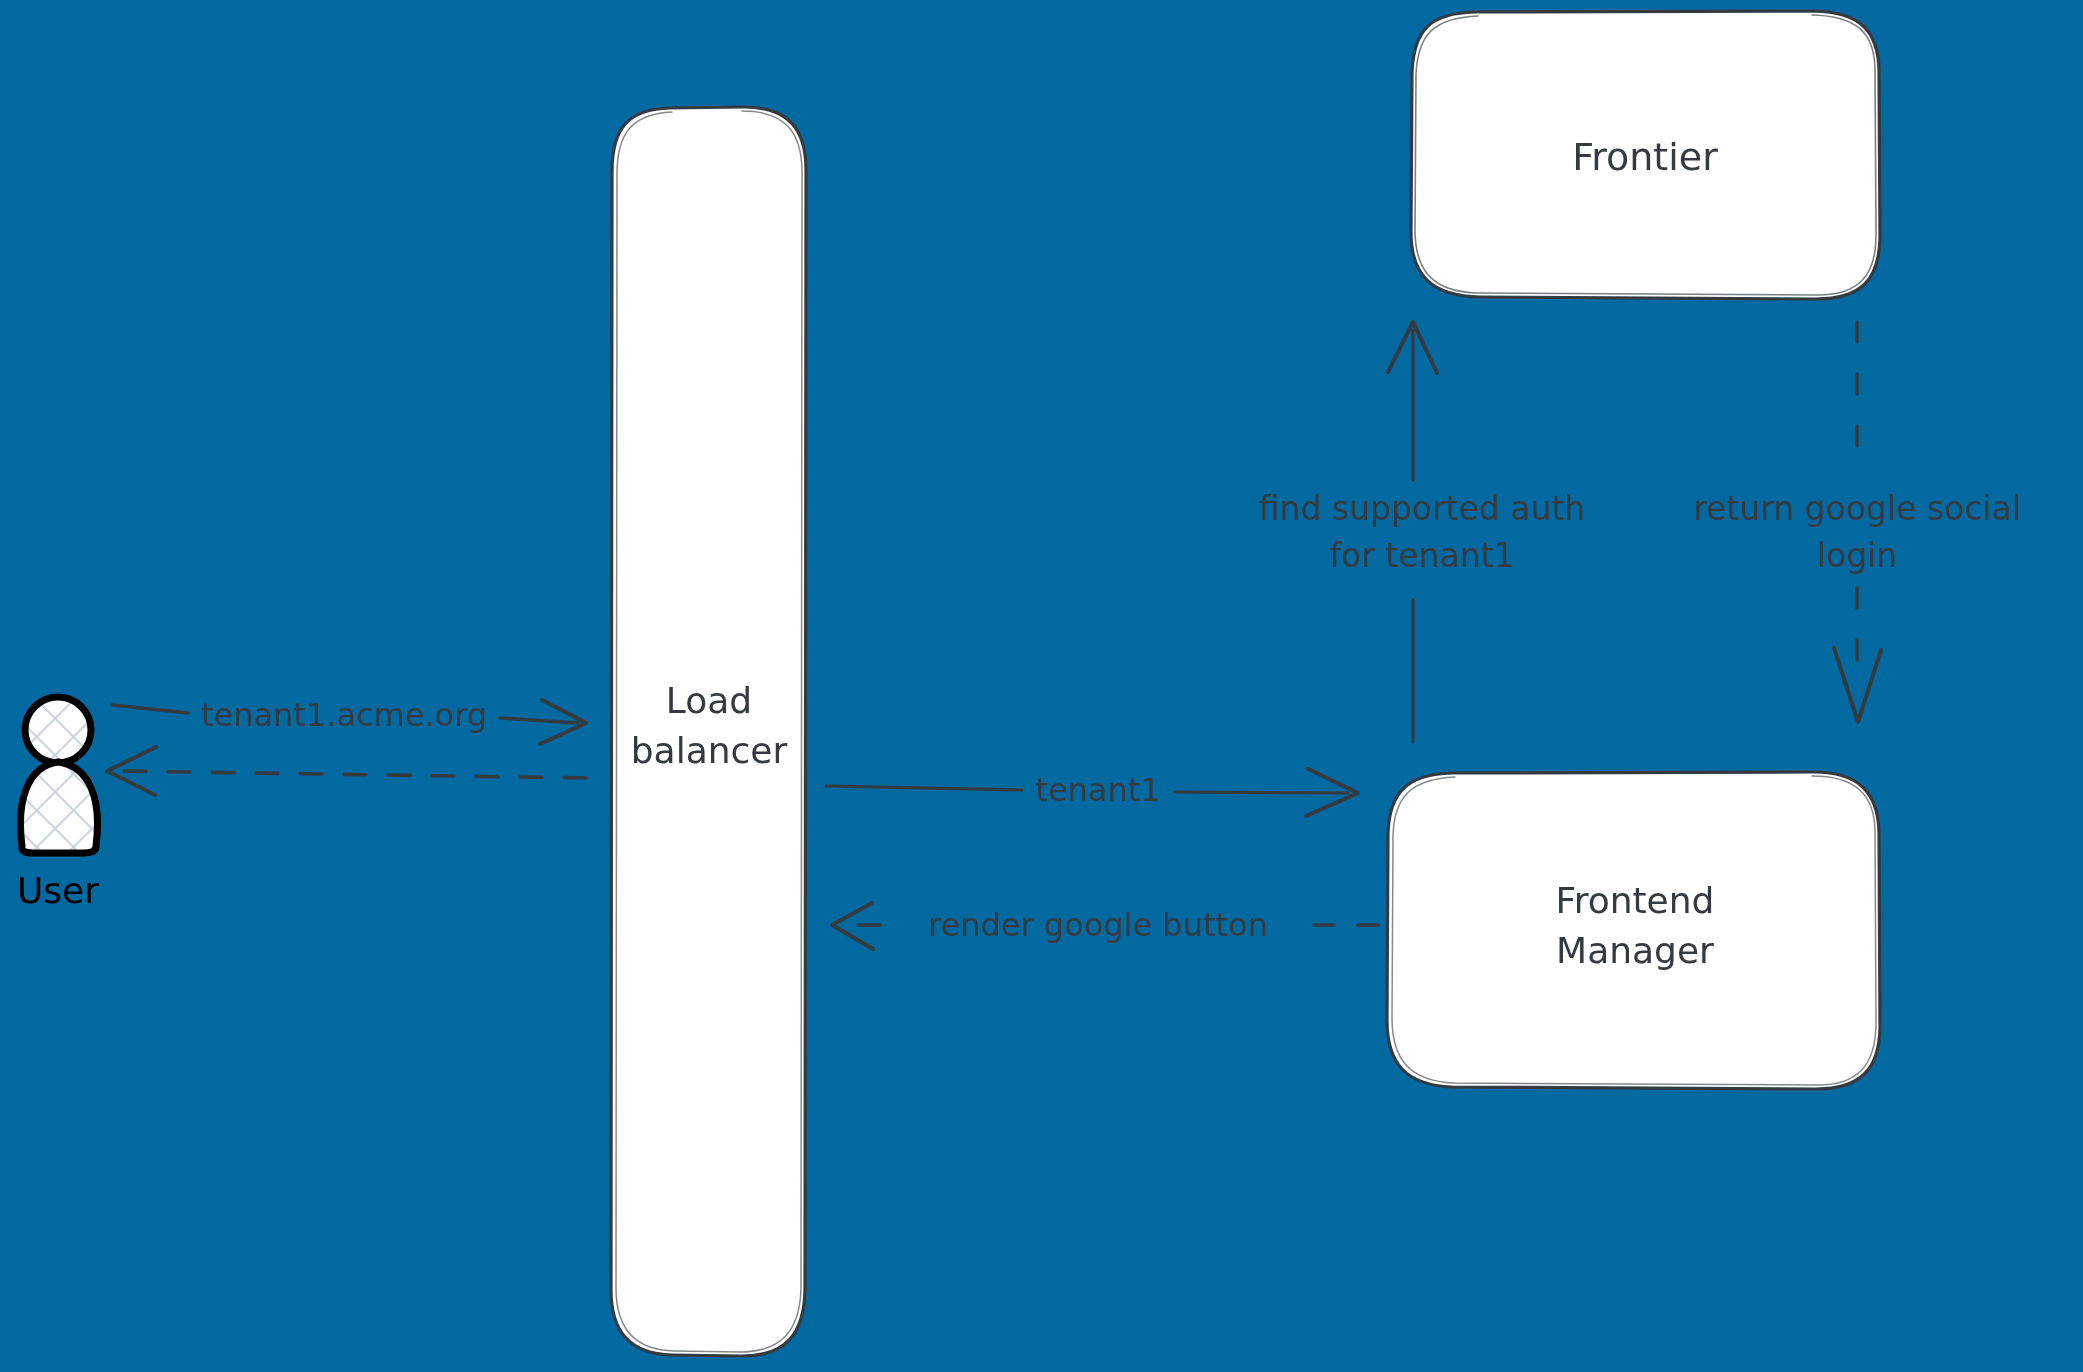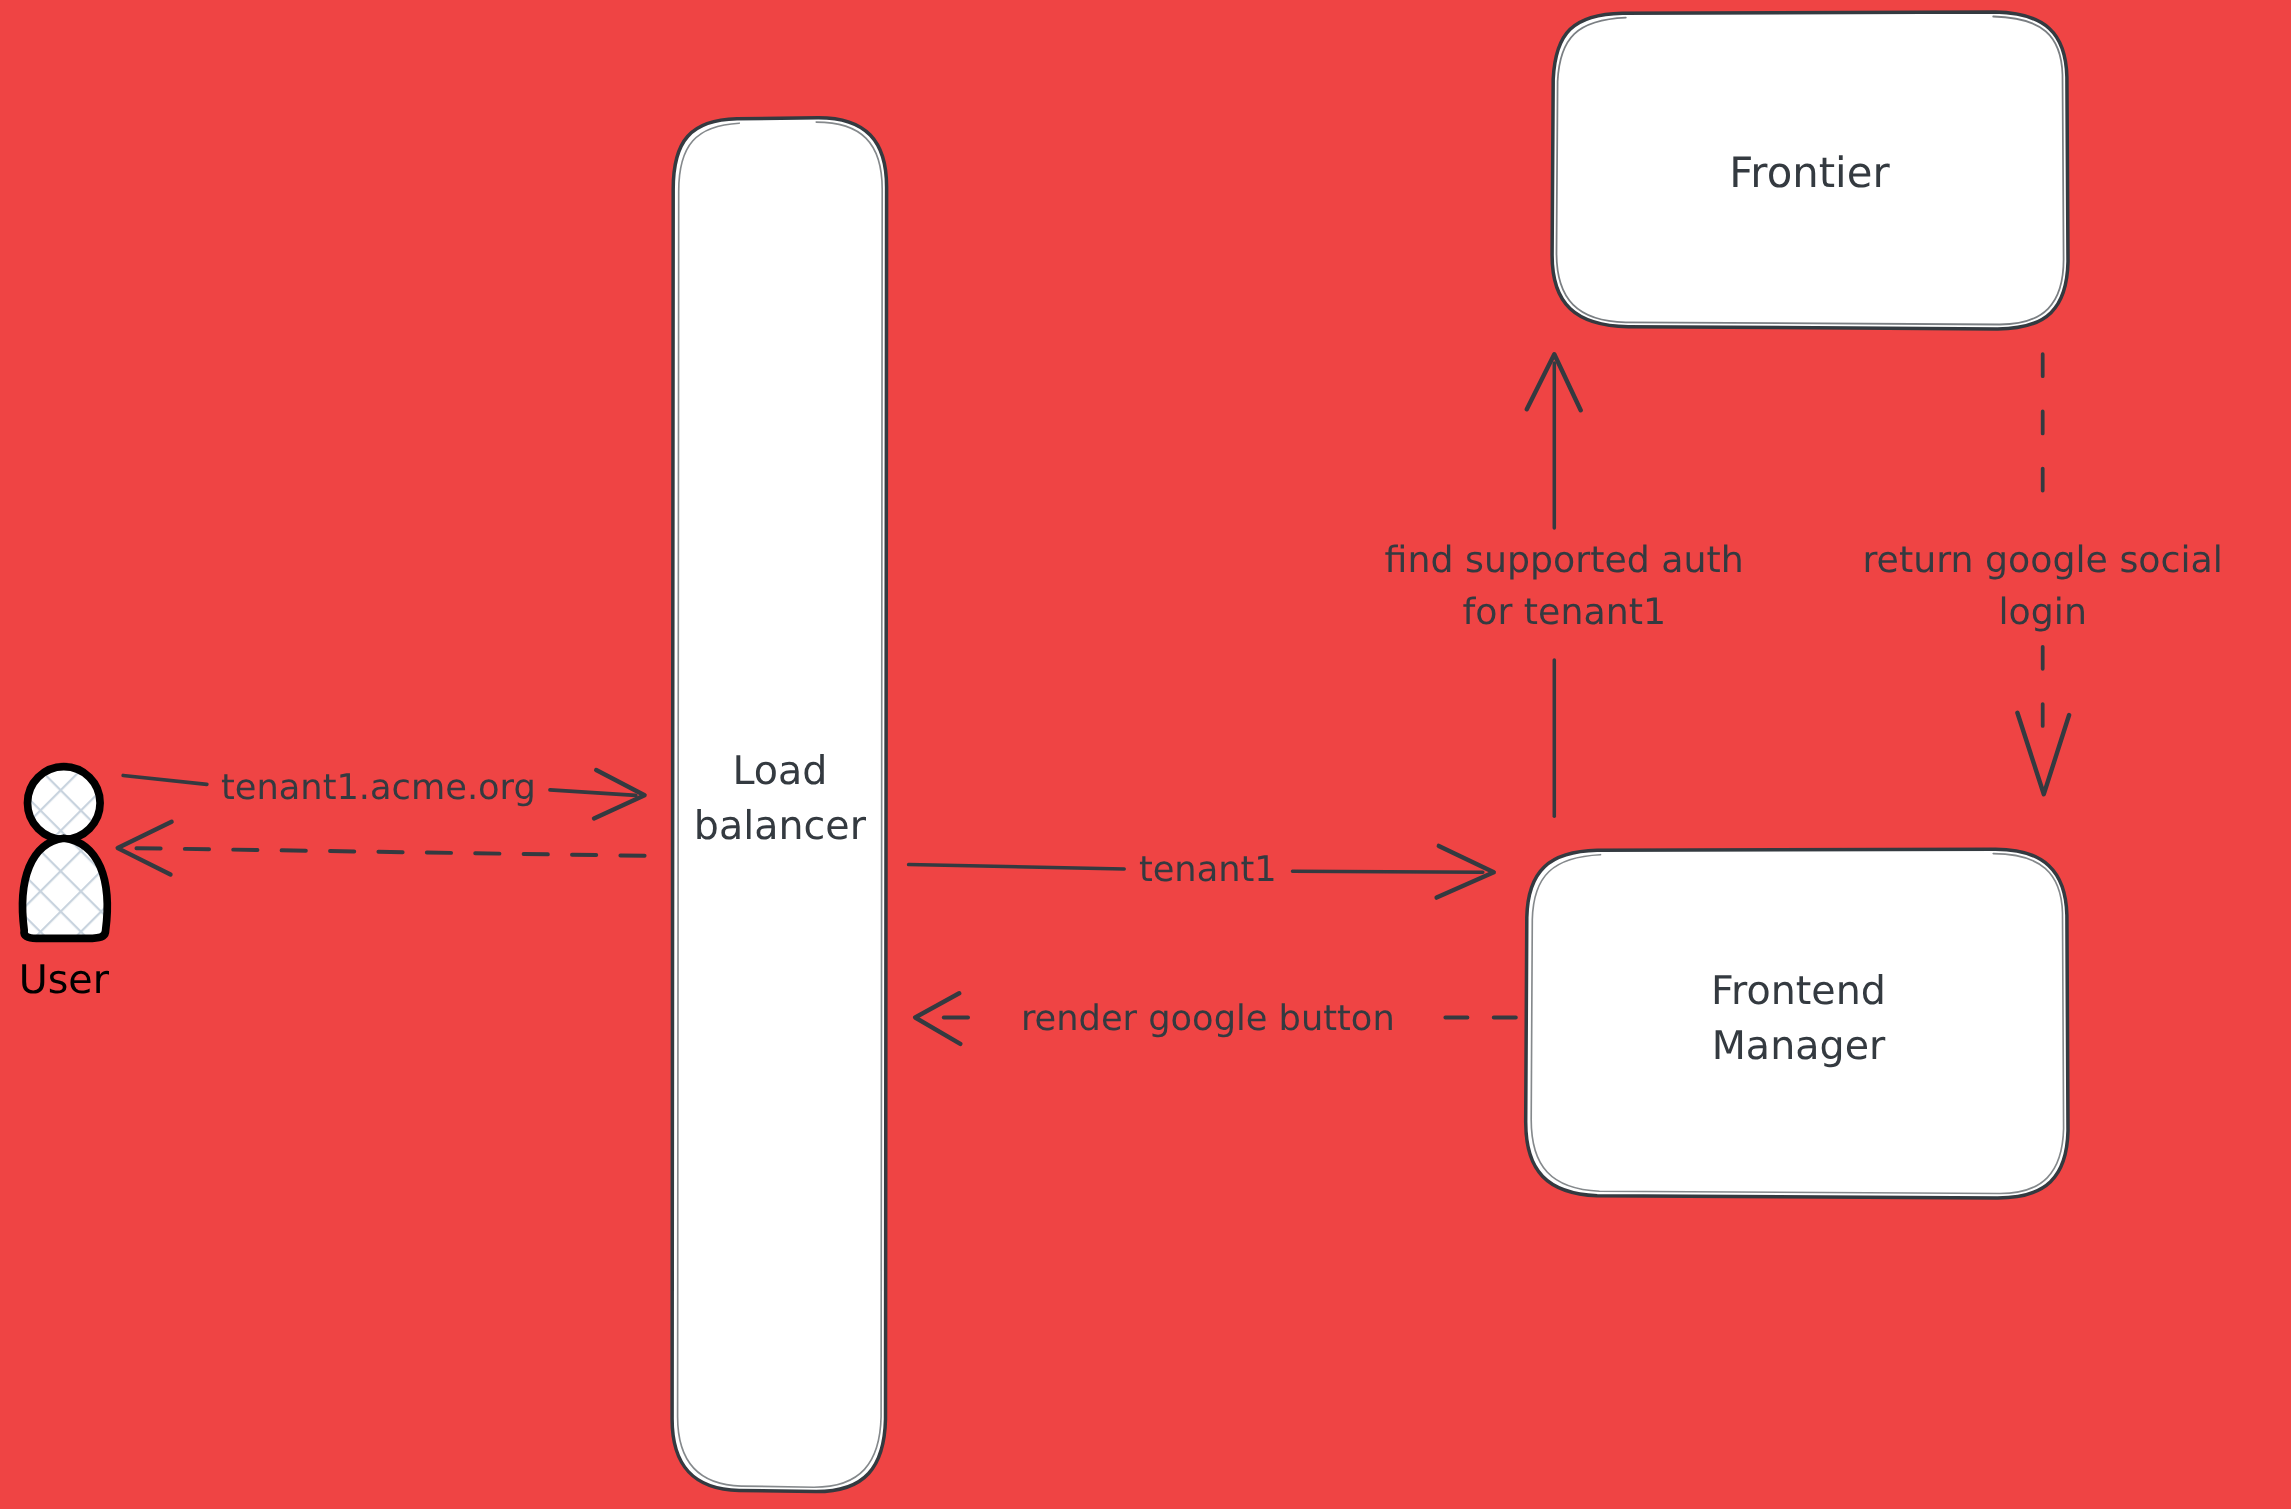--- a/index.html
+++ b/index.html
@@ -10,21 +10,21 @@
   body {
     width: 2083px;
     height: 1372px;
     font-family: "DejaVu Sans", sans-serif;
     overflow: hidden;
   }
   #canvas {
     position: relative;
     width: 2083px;
     height: 1372px;
-    background: #ef4444;
+    background: #0369a1;
   }
   svg#diagram {
     position: absolute;
     top: 0;
     left: 0;
     width: 2083px;
     height: 1372px;
   }
   .node-label, .edge-label, .actor-label {
     font-family: "DejaVu Sans", sans-serif;

